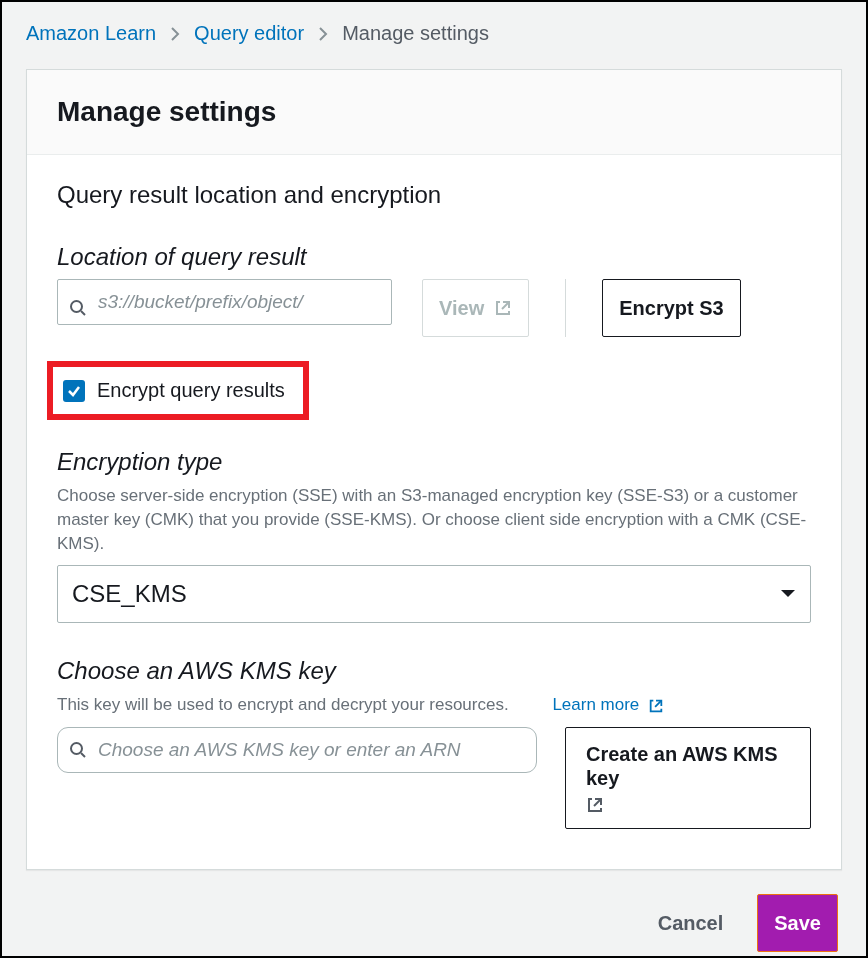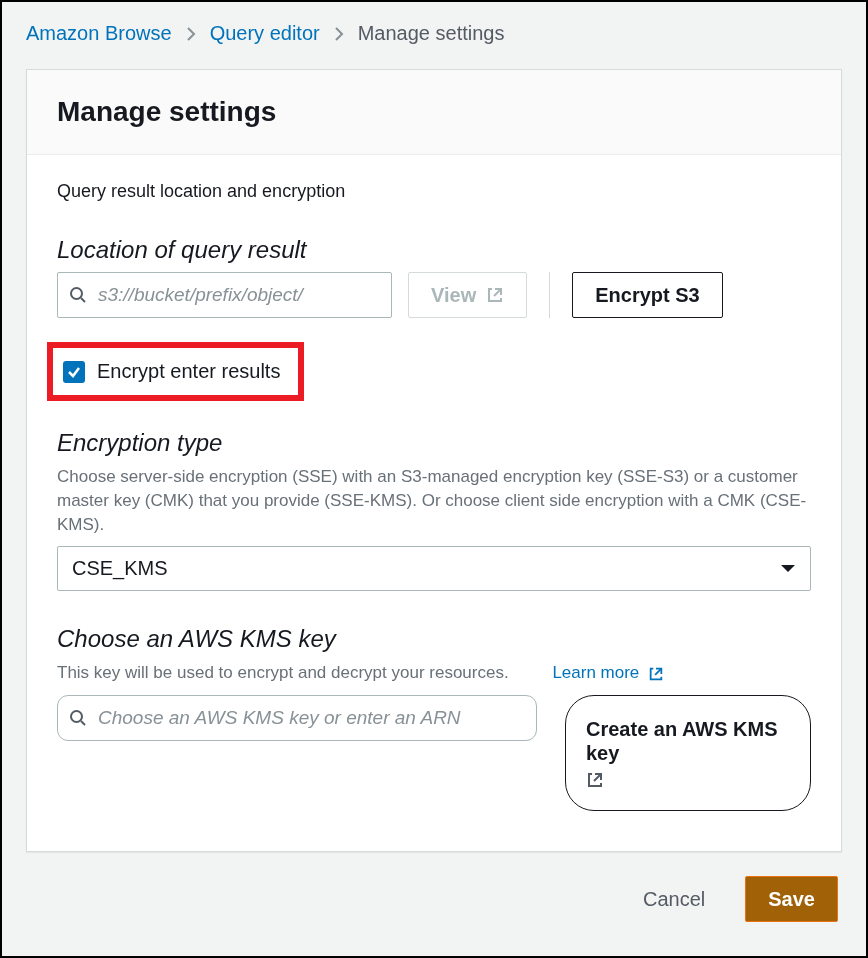--- a/index.html
+++ b/index.html
@@ -49,21 +49,21 @@
   }
   .card-header h1 {
     font-size: 28px;
     font-weight: 700;
     color: #16191f;
   }
   .card-body {
     padding: 26px 30px 40px 30px;
   }
   .section-title {
-    font-size: 18px;
+    font-size: 24px;
     font-weight: 400;
     color: #16191f;
     margin-bottom: 34px;
   }
 
   .field-label {
     font-size: 24px;
     color: #16191f;
     margin-bottom: 8px;
     font-style: italic;
@@ -77,21 +77,21 @@
   .field-help a {
     color: #0073bb;
     text-decoration: none;
     margin-left: 39px;
   }
 
   
   .input-row {
     display: flex;
     align-items: stretch;
-    gap: 16px;
+    gap: 30px;
     margin-bottom: 24px;
   }
   .input-wrap {
     position: relative;
     flex: 0 0 auto;
   }
   .input-wrap .search-icon {
     position: absolute;
     left: 12px;
     top: 50%;
@@ -111,58 +111,57 @@
     color: #879196;
     font-style: italic;
   }
   .text-input.kms { width: 480px; border-radius: 11px; }
 
   .btn {
     display: inline-flex;
     align-items: center;
     justify-content: center;
     gap: 10px;
-    height: 46px;
-    padding: 0 22px;
+    height: 58px;
+    padding: 0 16px;
     font-size: 20px;
     font-weight: 700;
     border-radius: 2px;
     cursor: pointer;
     background: #fff;
     border: 1px solid #545b64;
     color: #545b64;
     text-decoration: none;
     line-height: 1.2;
   }
   .btn.disabled {
     color: #aab7b8;
     border-color: #d5dbdb;
     cursor: default;
   }
   .btn.primary {
-    background: #a16207;
+    background: #a21caf;
     border-color: #ec7211;
     color: #fff;
   }
   .btn.link {
     border: none;
     background: transparent;
-    font-weight: 400;
+    font-weight: 700;
     color: #545b64;
   }
   .btn.multiline {
     height: auto;
-    padding: 21px 20px;
+    padding: 14px 20px;
     display: inline-flex;
     flex-direction: column;
     align-items: flex-start;
     text-align: left;
     gap: 6px;
     width: 269px;
-    border-radius: 29px;
   }
   .btn.dark-border { border: 1px solid #16191f; color: #16191f; }
 
   .divider-vert {
     width: 1px;
     background: #d5dbdb;
     margin: 0 6px;
   }
 
   
@@ -190,25 +189,25 @@
   .checkbox-label {
     font-size: 20px;
     color: #16191f;
   }
 
   
   .select {
     position: relative;
     border: 1px solid #aab7b8;
     border-radius: 2px;
-    height: 45px;
+    height: 58px;
     display: flex;
     align-items: center;
     padding: 0 14px;
-    font-size: 20px;
+    font-size: 24px;
     cursor: pointer;
     justify-content: space-between;
     margin-bottom: 34px;
   }
   .select .caret {
     color: #16191f;
   }
 
   .kms-row {
     display: flex;
@@ -225,21 +224,21 @@
   }
 
   svg { display: block; }
 </style>
 </head>
 <body>
 
 <div class="page">
 
   <nav class="breadcrumb">
-    <a>Amazon Browse</a>
+    <a>Amazon Learn</a>
     <span class="sep">
       <svg width="10" height="16" viewBox="0 0 10 16">
           <path d="M2 2 L8 8 L2 14" fill="none" stroke="#879196" stroke-width="2"></path>
         </svg>
     </span>
     <a>Query editor</a>
     <span class="sep">
       <svg width="10" height="16" viewBox="0 0 10 16">
           <path d="M2 2 L8 8 L2 14" fill="none" stroke="#879196" stroke-width="2"></path>
         </svg>
@@ -284,21 +283,21 @@
       </div>
 
       
       <div class="highlight-red" style="display:inline-block">
         <label class="checkbox-row">
           <span class="checkbox">
             <svg width="14" height="14" viewBox="0 0 14 14">
                 <path d="M2 7 L6 11 L12 3" fill="none" stroke="#fff" stroke-width="2.5"></path>
               </svg>
           </span>
-          <span class="checkbox-label">Encrypt enter results</span>
+          <span class="checkbox-label">Encrypt query results</span>
         </label>
       </div>
 
       
       <div class="field-label">Encryption type</div>
       <div class="field-help">Choose server-side encryption (SSE) with an S3-managed encryption key (SSE-S3) or a customer master key (CMK) that you provide (SSE-KMS). Or choose client side encryption with a CMK (CSE-KMS).</div>
       <div class="select">
         <span>CSE_KMS</span>
         <span class="caret">
           <svg width="16" height="10" viewBox="0 0 16 10">

